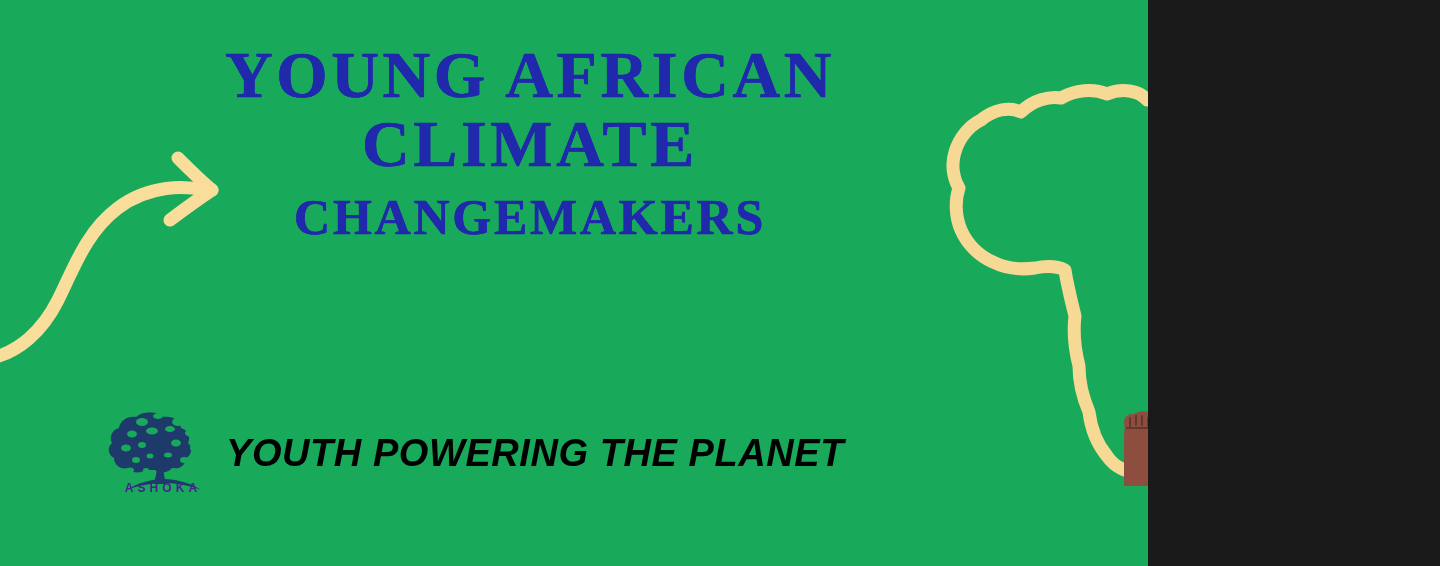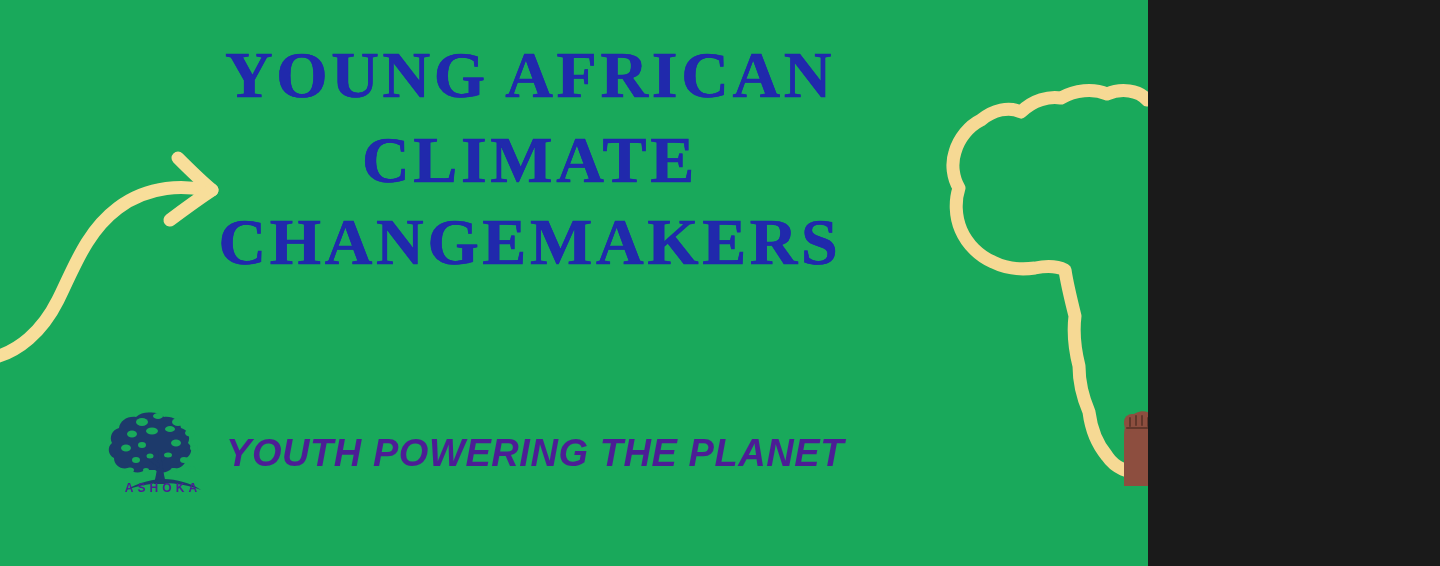--- a/index.html
+++ b/index.html
@@ -29,36 +29,36 @@
     font-weight: bold;
     color: #2029ac;
     letter-spacing: 0.055em;
     line-height: 0.99;
     margin: 0 0 2px 0;
     text-transform: uppercase;
     -webkit-text-stroke: 0.6px #2029ac;
     text-shadow: 0 0 0.5px #2029ac;
   }
   .title-line-1 { font-size: 66px; }
-  .title-line-2 { font-size: 66px; margin-top: 20px; }
-  .title-line-3 { font-size: 66px; margin-top: 16px; }
+  .title-line-2 { font-size: 66px; margin-top: 4px; }
+  .title-line-3 { font-size: 50px; margin-top: 16px; }
   .title-line-4 { font-size: 66px; margin-top: 16px; }
 
   #tagline {
     position: absolute;
     left: 205px;
     top: 432px;
     width: 660px;
     text-align: center;
     font-family: "Liberation Sans", sans-serif;
     font-style: italic;
     font-weight: bold;
     font-size: 38px;
     letter-spacing: 0.015em;
-    color: #4c1d95;
+    color: #000000;
     white-space: nowrap;
   }
 
   
   #ashoka-logo {
     position: absolute;
     left: 106px;
     top: 398px;
     width: 114px;
     height: 110px;

